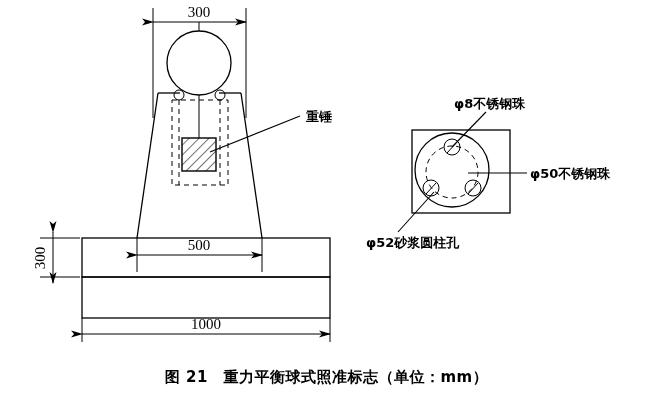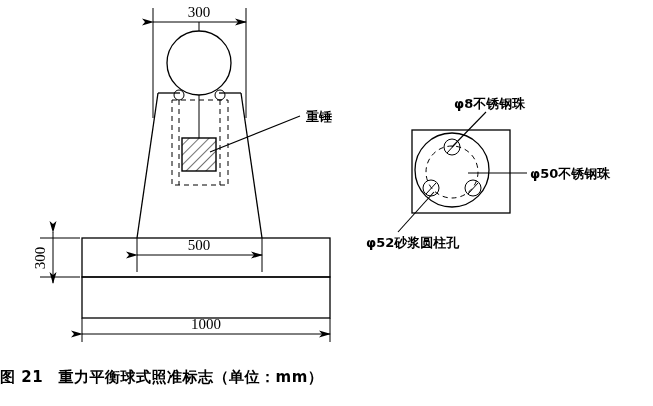--- a/index.html
+++ b/index.html
@@ -42,21 +42,21 @@
     font-family: "DejaVu Sans", "Liberation Sans", sans-serif;
     font-size: 13px;
     fill: #000000;
     font-weight: 700;
   }
   .caption {
     position: absolute;
     left: 0;
     top: 368px;
     width: 653px;
-    text-align: left;
+    text-align: center;
     font-family: "DejaVu Sans", "Liberation Sans", sans-serif;
     font-size: 15px;
     font-weight: 700;
     color: #000000;
     letter-spacing: 0.5px;
   }
   .solid { stroke: #000000; fill: none; stroke-width: 1.3; }
   .thin  { stroke: #000000; fill: none; stroke-width: 1; }
   .dashed-fine { stroke: #000000; fill: none; stroke-width: 1; stroke-dasharray: 5 4; }
   .leader { stroke: #000000; fill: none; stroke-width: 1.1; }

